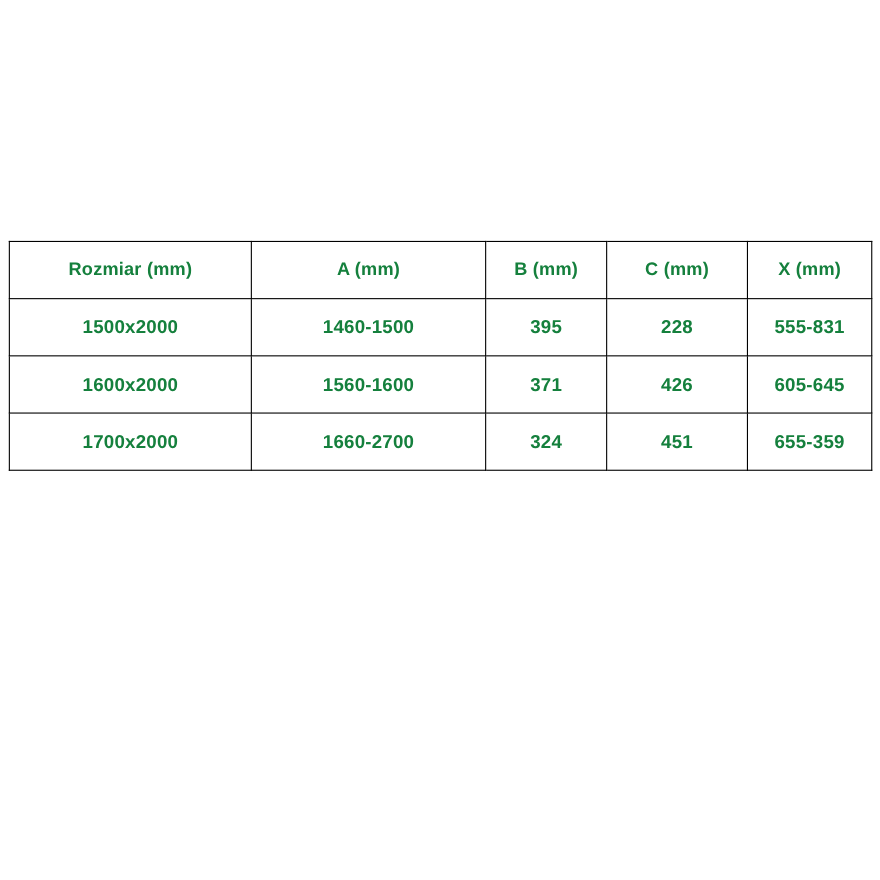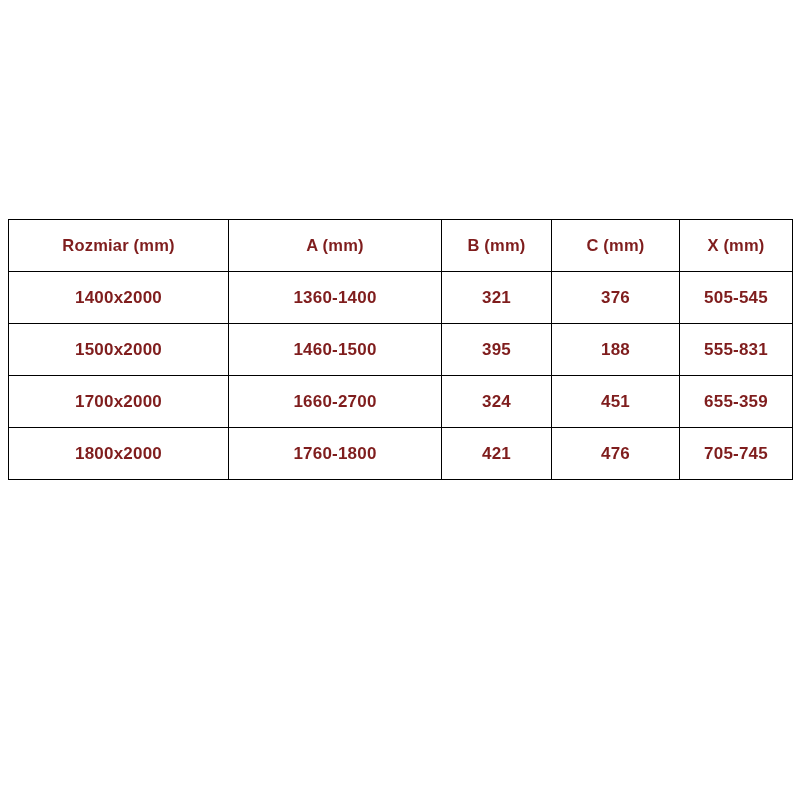--- a/index.html
+++ b/index.html
@@ -34,21 +34,21 @@
     width: 784px;
     table-layout: fixed;
   }
   table.size-table td,
   table.size-table th {
     border: 1px solid #000000;
     text-align: center;
     vertical-align: middle;
     font-size: 17px;
     font-weight: bold;
-    color: #7f1d1d;
+    color: #15803d;
     height: 51px;
     padding: 0 2px;
     letter-spacing: 0.2px;
     white-space: nowrap;
   }
   table.size-table th {
     font-size: 16.5px;
   }
   col.c0 { width: 220px; }
   col.c1 { width: 213px; }
@@ -73,43 +73,36 @@
         <tr>
           <th>Rozmiar (mm)</th>
           <th>A (mm)</th>
           <th>B (mm)</th>
           <th>C (mm)</th>
           <th>X (mm)</th>
         </tr>
       </thead>
       <tbody>
         <tr>
-          <td>1400x2000</td>
-          <td>1360-1400</td>
-          <td>321</td>
-          <td>376</td>
-          <td>505-545</td>
-        </tr>
-        <tr>
           <td>1500x2000</td>
           <td>1460-1500</td>
           <td>395</td>
-          <td>188</td>
+          <td>228</td>
           <td>555-831</td>
+        </tr>
+        <tr>
+          <td>1600x2000</td>
+          <td>1560-1600</td>
+          <td>371</td>
+          <td>426</td>
+          <td>605-645</td>
         </tr>
         <tr>
           <td>1700x2000</td>
           <td>1660-2700</td>
           <td>324</td>
           <td>451</td>
           <td>655-359</td>
         </tr>
-        <tr>
-          <td>1800x2000</td>
-          <td>1760-1800</td>
-          <td>421</td>
-          <td>476</td>
-          <td>705-745</td>
-        </tr>
       </tbody>
     </table>
   </div>
 </div>
 
 </body></html>

